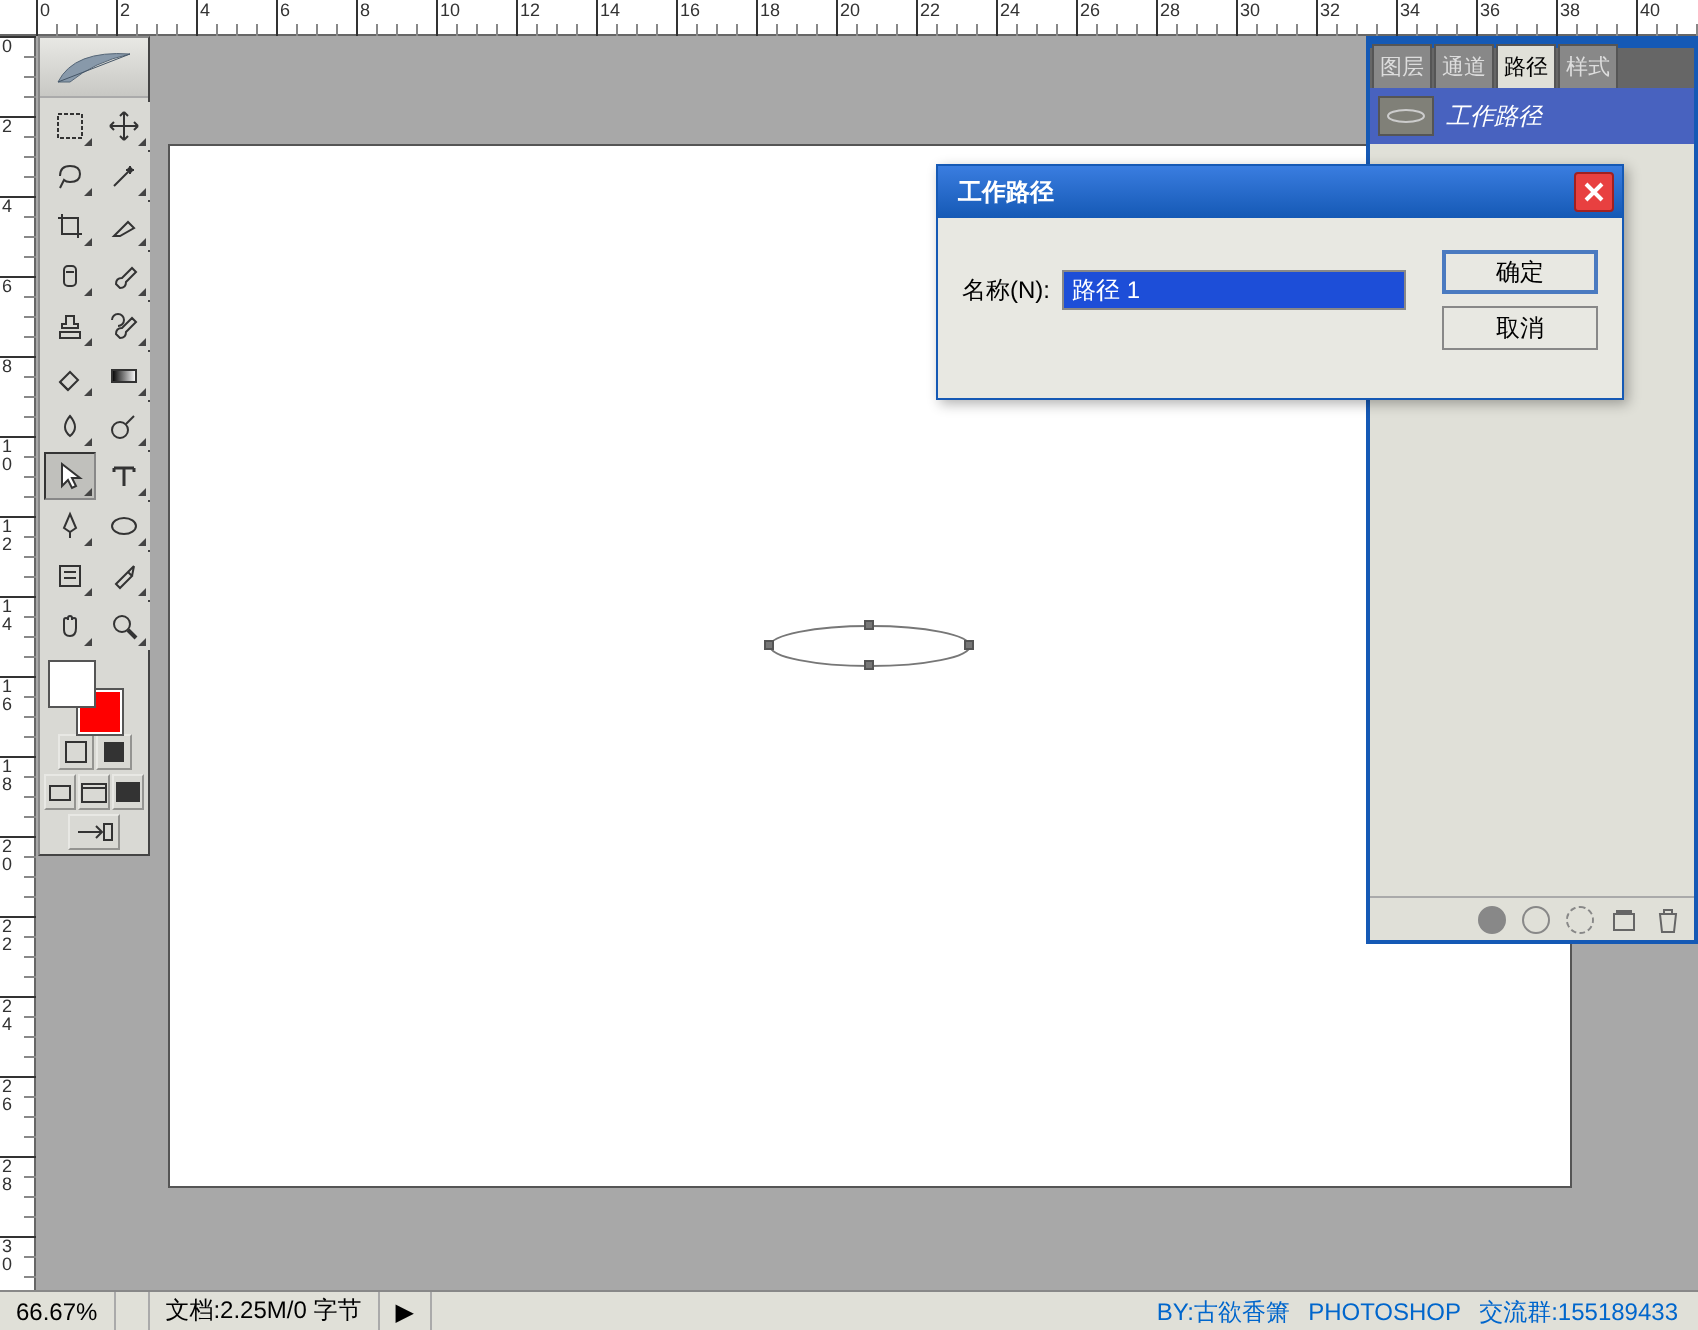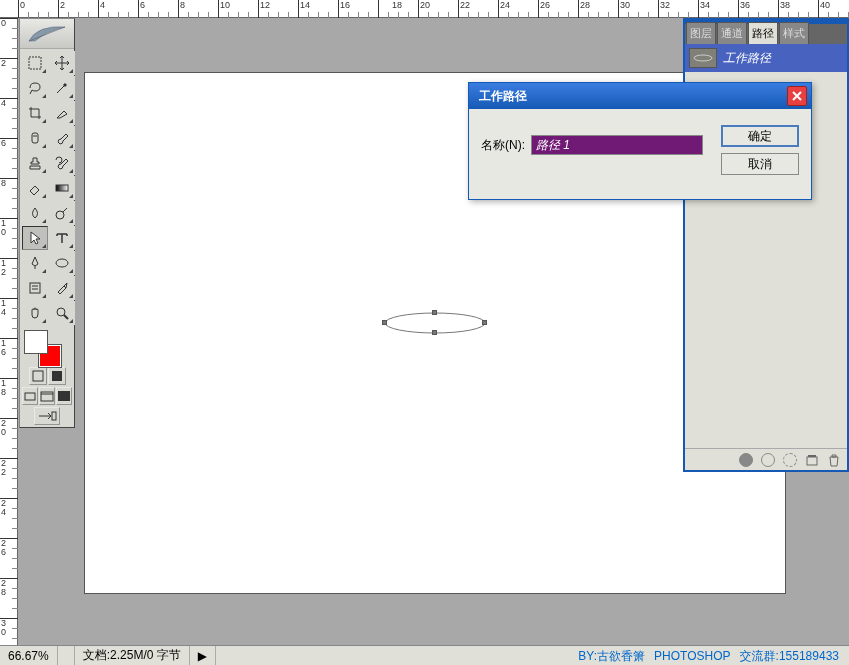--- a/index.html
+++ b/index.html
@@ -53,21 +53,21 @@
 .panel-footer-icon { width: 14px; height: 14px; border: 1px solid #888; border-radius: 50%; }
 
 
 .dialog { position: absolute; left: 468px; top: 82px; width: 344px; background: #e8e8e2; border: 1px solid #1559b5; box-shadow: 2px 2px 6px rgba(0,0,0,0.3); }
 .dialog-title { height: 26px; background: linear-gradient(#3a7de0, #1559b5); color: #fff; display: flex; align-items: center; justify-content: space-between; padding: 0 4px 0 10px; font-weight: bold; font-size: 13px; }
 .dialog-close { width: 20px; height: 20px; background: #e84040; border: 1px solid #a02020; display: flex; align-items: center; justify-content: center; color: #fff; font-weight: bold; cursor: pointer; border-radius: 2px; }
 .dialog-body { padding: 16px 12px 24px; display: flex; gap: 12px; align-items: flex-start; }
 .dialog-form { display: flex; align-items: center; gap: 6px; flex: 1; padding-top: 10px; }
 .dialog-form label { font-size: 12px; }
 .dialog-form input { width: 172px; height: 20px; border: 1px solid #888; padding: 0 4px; font-size: 12px; background: #fff; }
-.dialog-form input.sel { background: #701a75; color: #fff; font-style: italic; }
+.dialog-form input.sel { background: #1d4ed8; color: #fff; }
 .dialog-buttons { display: flex; flex-direction: column; gap: 6px; }
 .dialog-buttons button { width: 78px; height: 22px; background: #e8e8e2; border: 1px solid #888; cursor: pointer; font-size: 12px; }
 .dialog-buttons button.primary { border: 2px solid #4a7ac0; }
 
 
 .statusbar { position: absolute; left: 0; bottom: 0; width: 849px; height: 20px; background: #e0e0d8; border-top: 1px solid #888; display: flex; align-items: flex-end; font-size: 11px; margin-top: 48px; }
 .status-seg { padding: 0 8px; border-right: 1px solid #aaa; height: 100%; display: flex; align-items: center; }
 .status-credit { margin-left: auto; padding-right: 10px; color: #0066cc; font-size: 11px; }
 .status-credit span { margin-left: 6px; }
 </style>
@@ -114,21 +114,21 @@
     <div class="num" style="left: 300px;">14</div>
     <div class="tick minor" style="left: 308px;"></div>
     <div class="tick minor" style="left: 318px;"></div>
     <div class="tick minor" style="left: 328px;"></div>
     <div class="tick major" style="left: 338px;"></div>
     <div class="num" style="left: 340px;">16</div>
     <div class="tick minor" style="left: 348px;"></div>
     <div class="tick minor" style="left: 358px;"></div>
     <div class="tick minor" style="left: 368px;"></div>
     <div class="tick major" style="left: 378px;"></div>
-    <div class="num" style="left: 380px; margin-left: 12px;">18</div>
+    <div class="num" style="left: 380px;">18</div>
     <div class="tick minor" style="left: 388px;"></div>
     <div class="tick minor" style="left: 398px;"></div>
     <div class="tick minor" style="left: 408px;"></div>
     <div class="tick major" style="left: 418px;"></div>
     <div class="num" style="left: 420px;">20</div>
     <div class="tick minor" style="left: 428px;"></div>
     <div class="tick minor" style="left: 438px;"></div>
     <div class="tick minor" style="left: 448px;"></div>
     <div class="tick major" style="left: 458px;"></div>
     <div class="num" style="left: 460px;">22</div>

